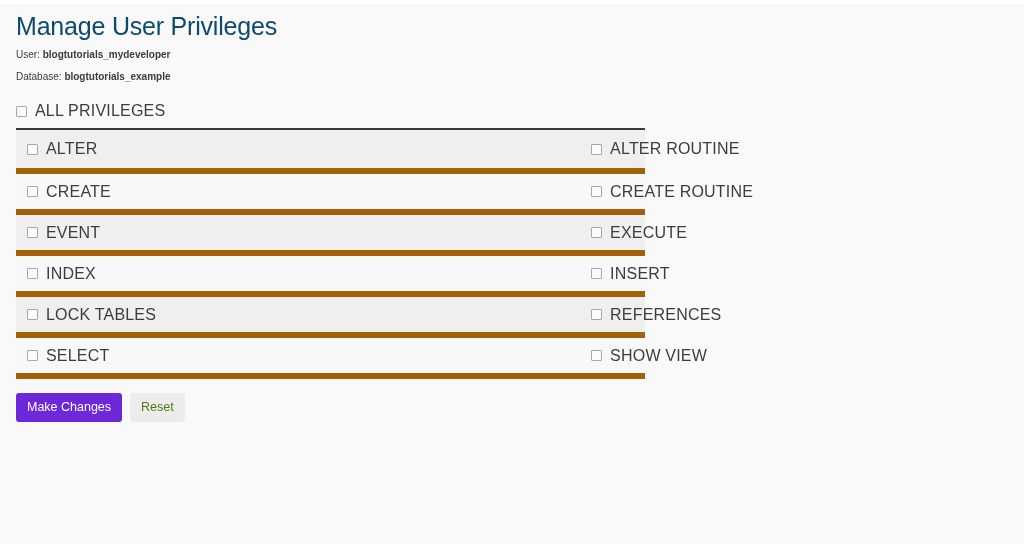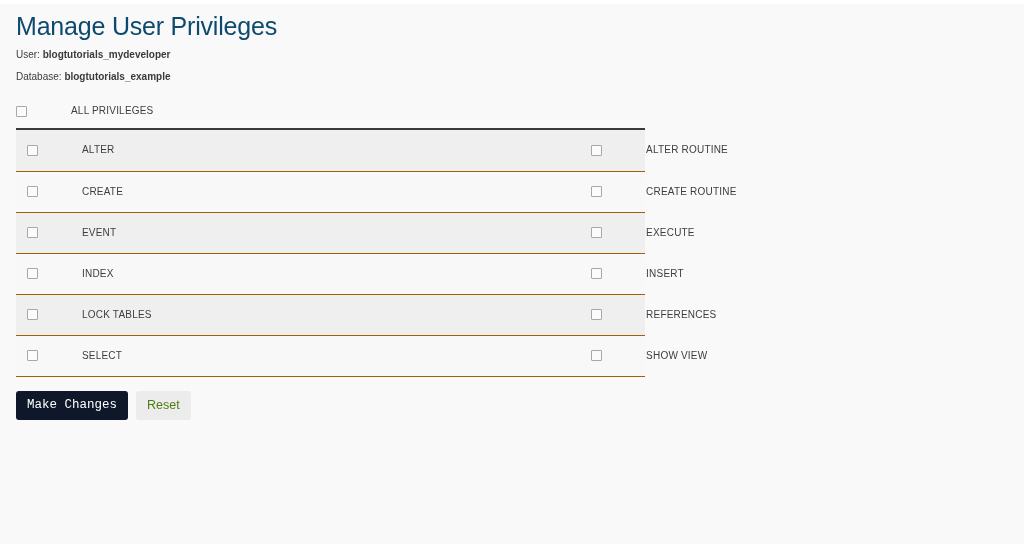--- a/index.html
+++ b/index.html
@@ -62,26 +62,25 @@
     height: 11px;
     border: 1px solid #a8a8a8;
     background: #fbfbfb;
     border-radius: 1px;
     display: inline-block;
     box-sizing: border-box;
     flex: 0 0 auto;
     margin-right: 8px;
   }
   .priv-label {
-    font-size: 10px;
+    font-size: 16px;
     color: #3d3d3d;
     letter-spacing: 0.2px;
     line-height: 14px;
     white-space: nowrap;
-    margin-left: 36px;
   }
 
   .divider {
     margin-top: 8px;
     width: 629px;
     height: 0;
     border-top: 2px solid #3a3a3a;
   }
 
   .priv-table {
@@ -93,21 +92,21 @@
     height: 41px;
   }
   .priv-table tr.odd {
     background: #efefef;
   }
   .priv-table tr.even {
     background: #f8f8f8;
   }
   .priv-table td {
     padding: 0 0 0 11px;
-    border-bottom: 1px solid #a16207;
+    border-bottom: 6px solid #a16207;
     vertical-align: middle;
   }
   .priv-table td.col-left {
     width: 50%;
   }
   .priv-table td.col-right {
     width: 50%;
     padding-left: 373px;
   }
   .cell-inner {
@@ -124,23 +123,22 @@
   .btn {
     font-family: "Liberation Sans", sans-serif;
     font-size: 12.5px;
     border: none;
     border-radius: 3px;
     padding: 7px 11px 8px 11px;
     cursor: pointer;
     line-height: 14px;
   }
   .btn-primary {
-    background: #0f172a;
+    background: #6d28d9;
     color: #ffffff;
-    font-family: Liberation Mono, monospace;
   }
   .btn-secondary {
     background: #ececec;
     color: #4d7c0f;
   }
 </style>
 </head>
 <body>
 
 <div id="page">

